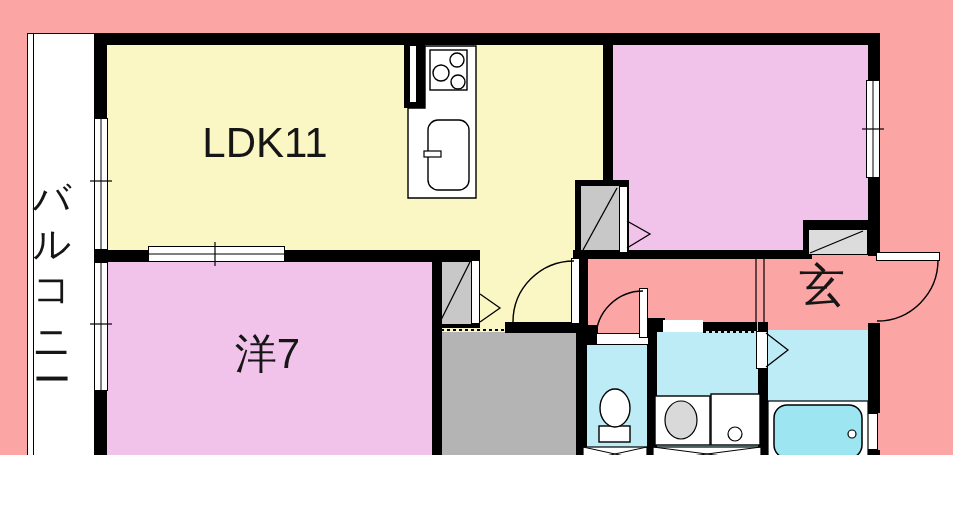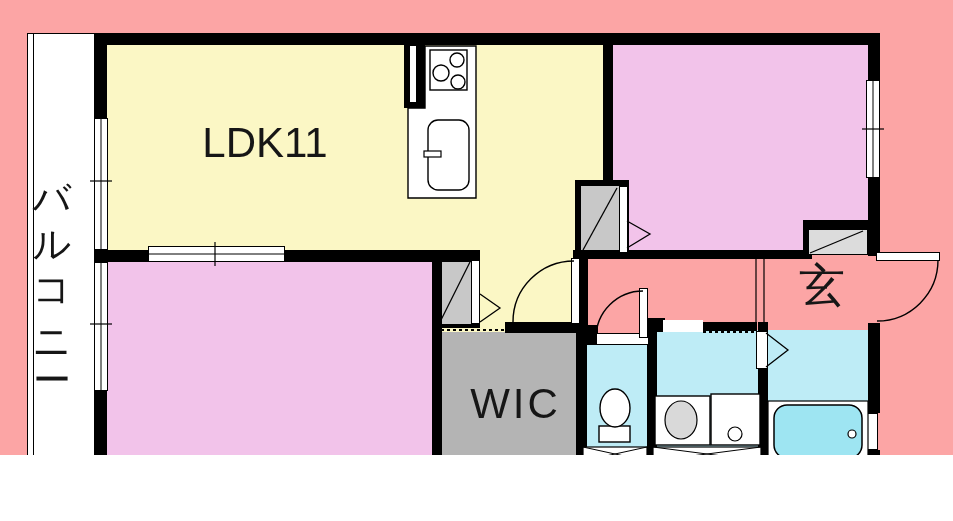--- a/index.html
+++ b/index.html
@@ -140,17 +140,17 @@
       <line x1="583" y1="461" x2="647" y2="447" stroke="#000" stroke-width="1"></line>
     </g>
     <g>
       <rect x="653" y="447" width="108" height="14" fill="#fff" stroke="#000" stroke-width="1.2"></rect>
       <line x1="653" y1="447" x2="761" y2="461" stroke="#000" stroke-width="1"></line>
       <line x1="653" y1="461" x2="761" y2="447" stroke="#000" stroke-width="1"></line>
     </g>
   </svg>
 
   <div class="lbl lbl-large" style="left:175px;top:122px;width:180px;">LDK11</div>
-  <div class="lbl" style="left:453px;top:383px;width:125px;font-size:42px;letter-spacing:3px;">WIC</div>
+  <div class="lbl lbl-large" style="left:195px;top:333px;width:145px;">洋7</div>
   <div class="lbl" style="left:796px;top:262px;width:52px;font-size:46px;">玄</div>
   <div class="lbl lbl-vert" style="left:33px;top:126px;height:270px;font-size:38px;">バルコニー</div>
 
 </div>
 
 </body></html>

